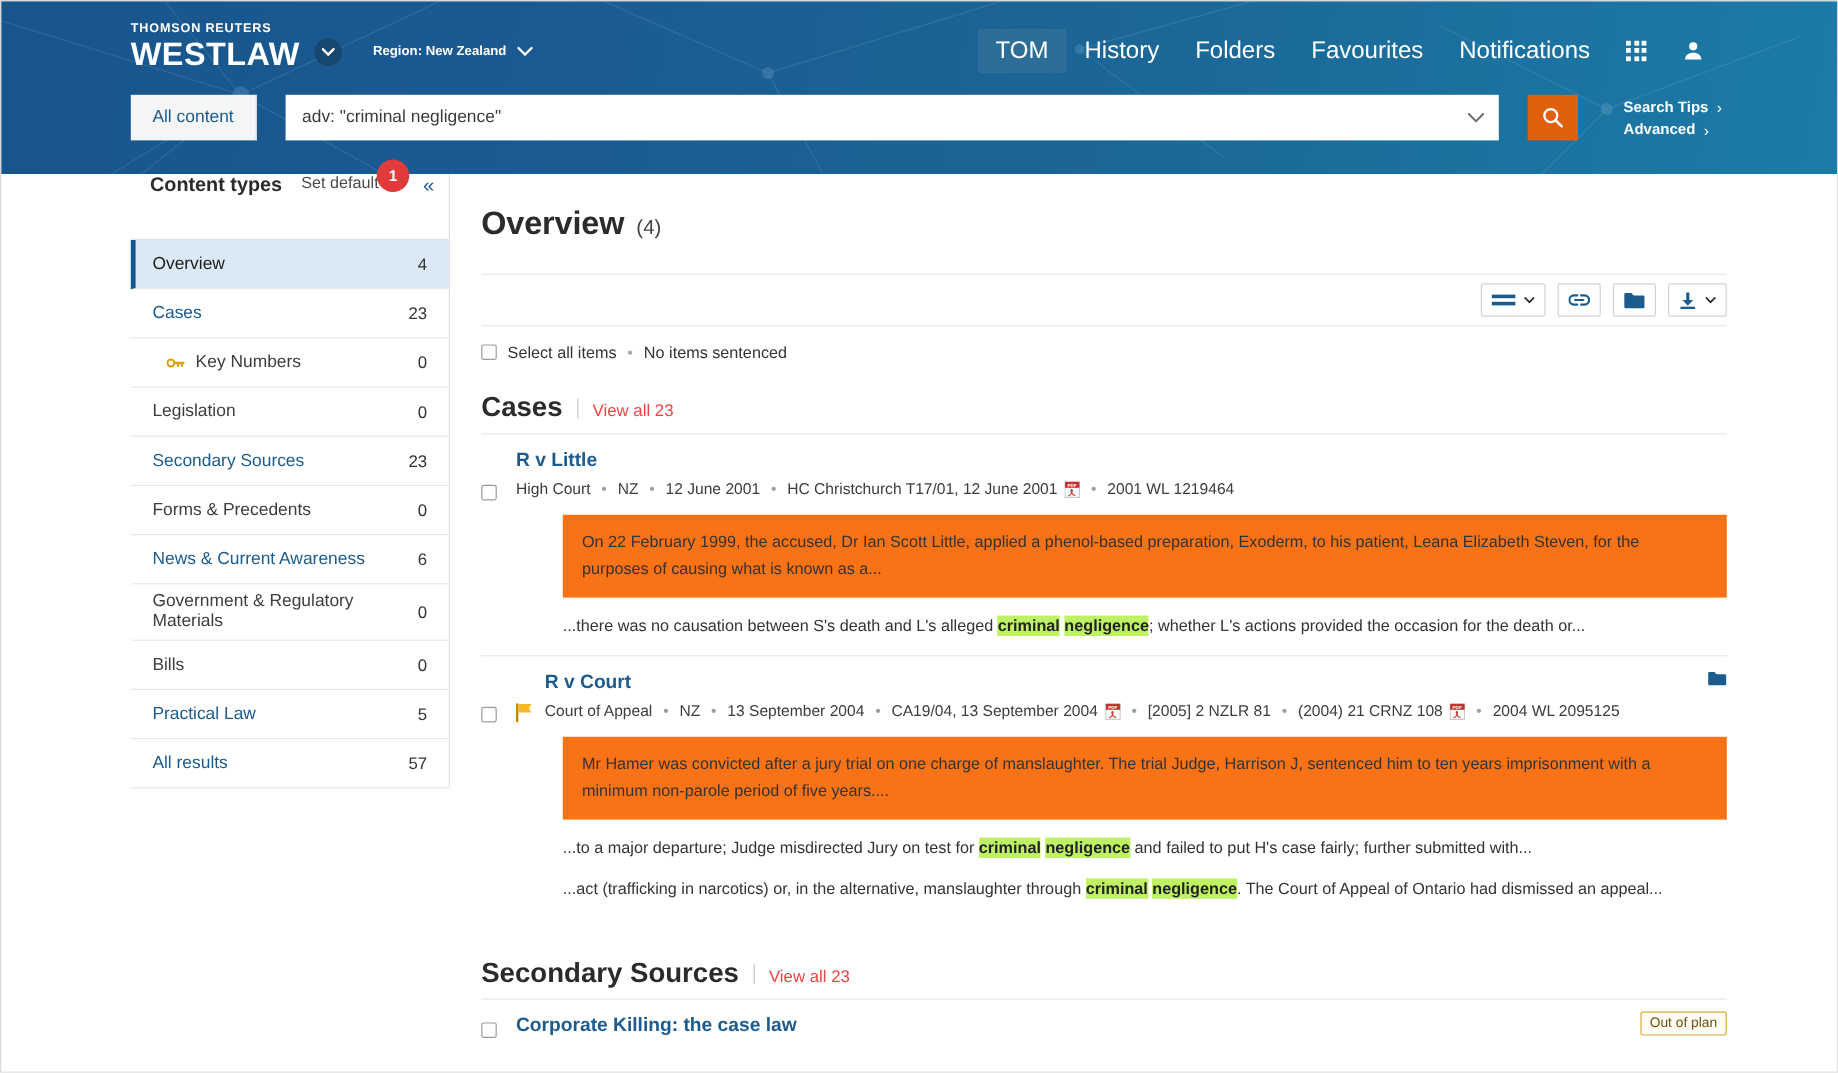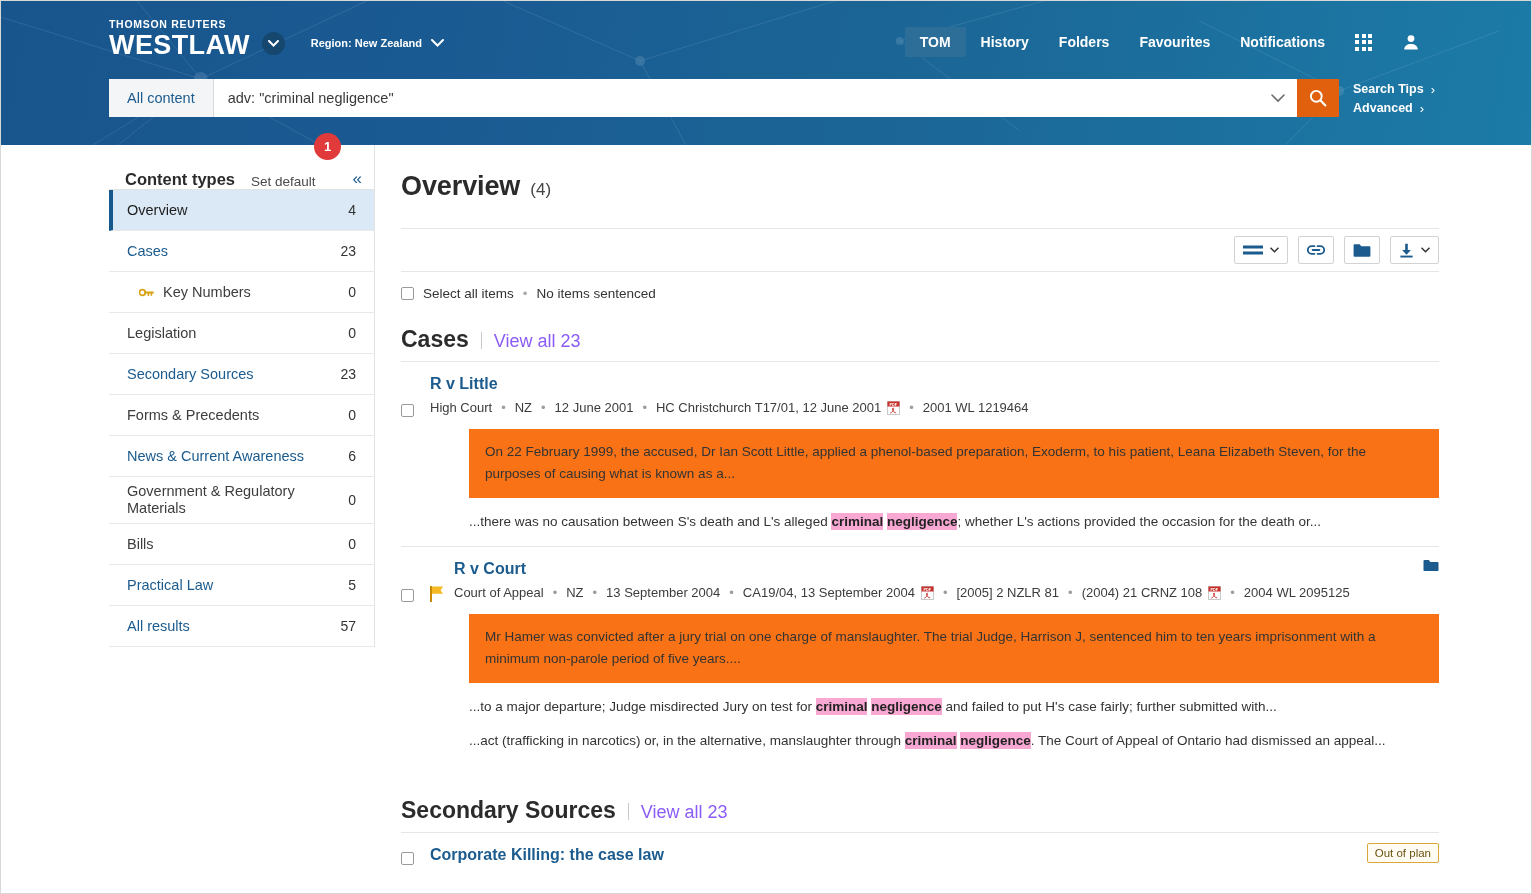--- a/index.html
+++ b/index.html
@@ -68,39 +68,40 @@
   }
   .region .chev { margin-left: 9px; display: flex; }
 
   .topnav {
     margin-left: auto;
     display: flex; align-items: center;
     margin-top: 6px;
   }
   .topnav a, .topnav .navicon {
     color: #ffffff;
-    font-size: 14px;
-    font-weight: bold;
+    font-size: 20px;
+    font-weight: normal;
     text-decoration: none;
     padding: 7px 15px;
     display: flex; align-items: center;
     white-space: nowrap;
     cursor: pointer;
   }
   .topnav a.active {
     background: #2d6e99;
     border-radius: 2px;
   }
   .grid-icon { display: grid; grid-template-columns: repeat(3, 4px); gap: 2.5px; }
   .grid-icon i { width: 4px; height: 4px; background: #fff; display: block; }
 
   
   .searchrow {
     display: flex; align-items: flex-start;
     margin-top: 2px;
+    gap: 24px;
   }
   .allcontent {
     height: 38px;
     background: #f3f5f7;
     color: #1b5b8e;
     font-size: 14.5px;
     display: flex; align-items: center;
     padding: 0 18px;
     border-right: 1px solid #d6dade;
     cursor: pointer;
@@ -159,22 +160,22 @@
 
   
   .sidebar {
     width: 266px;
     margin-left: 108px;
     border-right: 1px solid #e3e3e3;
     position: relative;
     flex: 0 0 266px;
   }
   .sb-head {
-    display: flex; align-items: flex-end;
-    height: 44px;
+    display: flex; align-items: flex-start;
+    height: 54px;
     padding: 0 8px 0 16px;
     position: relative;
   }
   .sb-title { font-size: 16.5px; font-weight: bold; color: #2b2b2b; }
   .sb-setdefault {
     margin-left: 16px;
     font-size: 13.5px;
     color: #4a4a4a;
     cursor: pointer;
   }
@@ -296,22 +297,22 @@
     font-weight: bold;
     color: #2b2b2b;
   }
   .sec-head .divider {
     width: 1px; height: 17px;
     background: #c9c9c9;
     margin: 0 12px;
     position: relative; top: 2px;
   }
   .sec-head .viewall {
-    font-size: 18px;
-    color: #8b5cf6;
+    font-size: 14px;
+    color: #ef4444;
     text-decoration: none;
     cursor: pointer;
   }
 
   .result {
     border-top: 1px solid #e6e6e6;
     padding: 12px 0 14px 0;
     position: relative;
   }
   .res-head { display: flex; align-items: flex-end; }
@@ -350,21 +351,21 @@
     font-size: 13.5px;
     color: #333;
     line-height: 22px;
   }
   .snip {
     margin: 14px 0 0 68px;
     font-size: 13.5px;
     color: #333;
     line-height: 20px;
   }
-  mark { background: #f9a8d4; color: #222; padding: 1px 0; text-align: center; }
+  mark { background: #bef264; color: #222; padding: 1px 0; text-align: center; }
   mark.b { font-weight: bold; }
 
   .outofplan {
     position: absolute;
     right: 0; top: 10px;
     border: 1px solid #d8a83b;
     background: #fffdf3;
     color: #6b5212;
     font-size: 11.5px;
     padding: 3px 7px;

